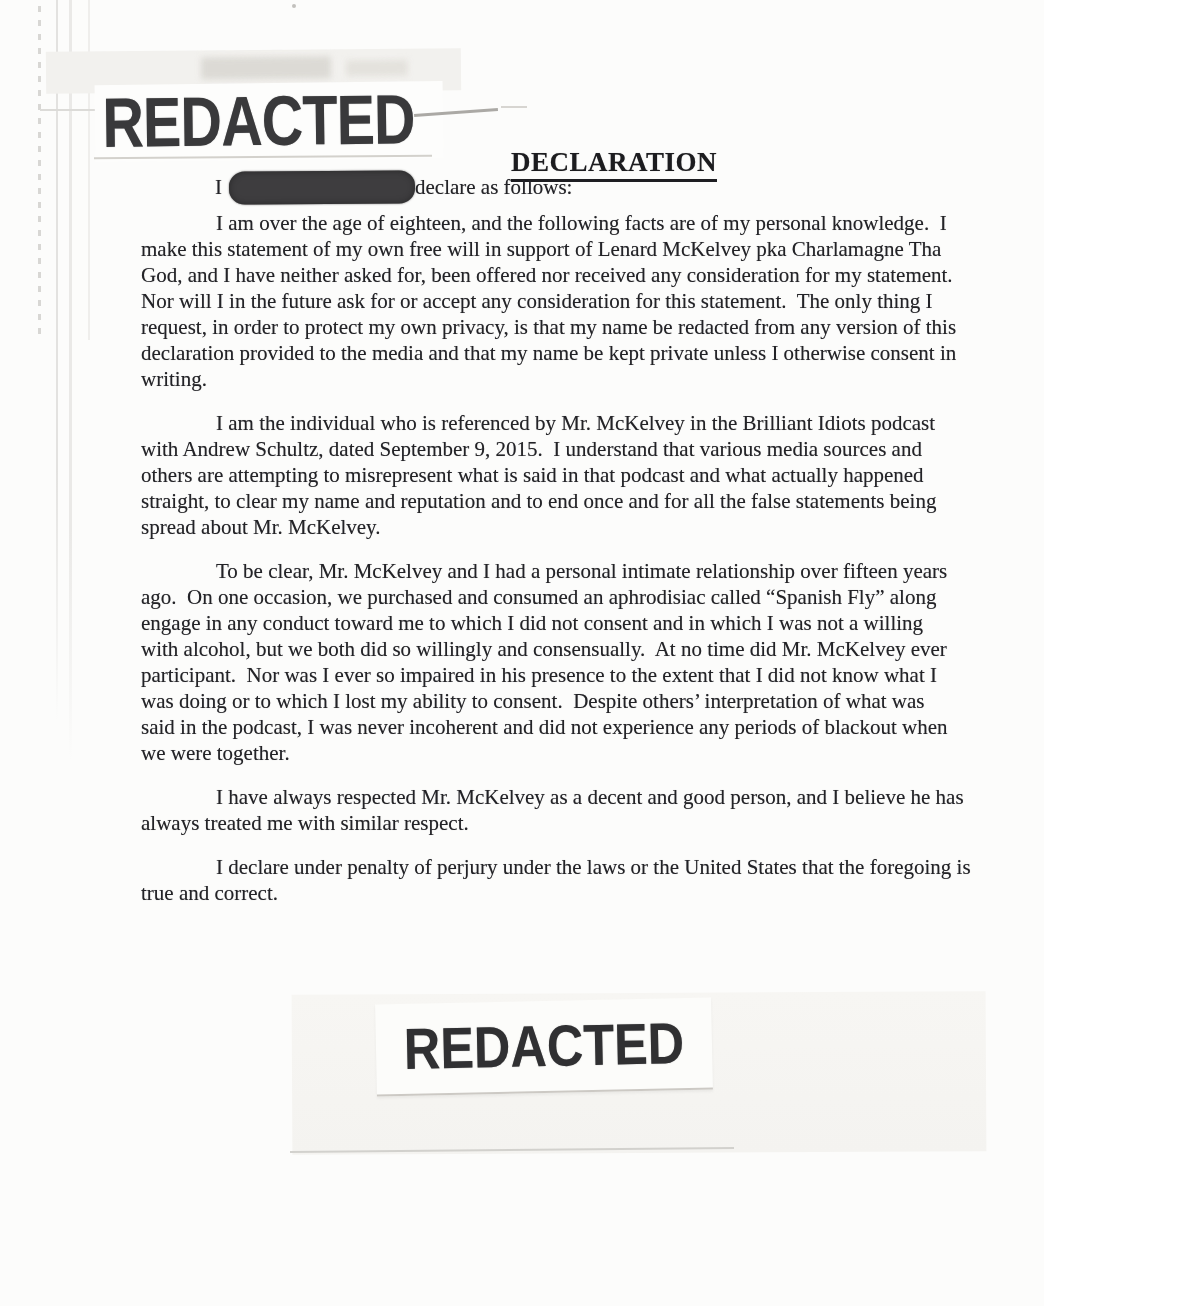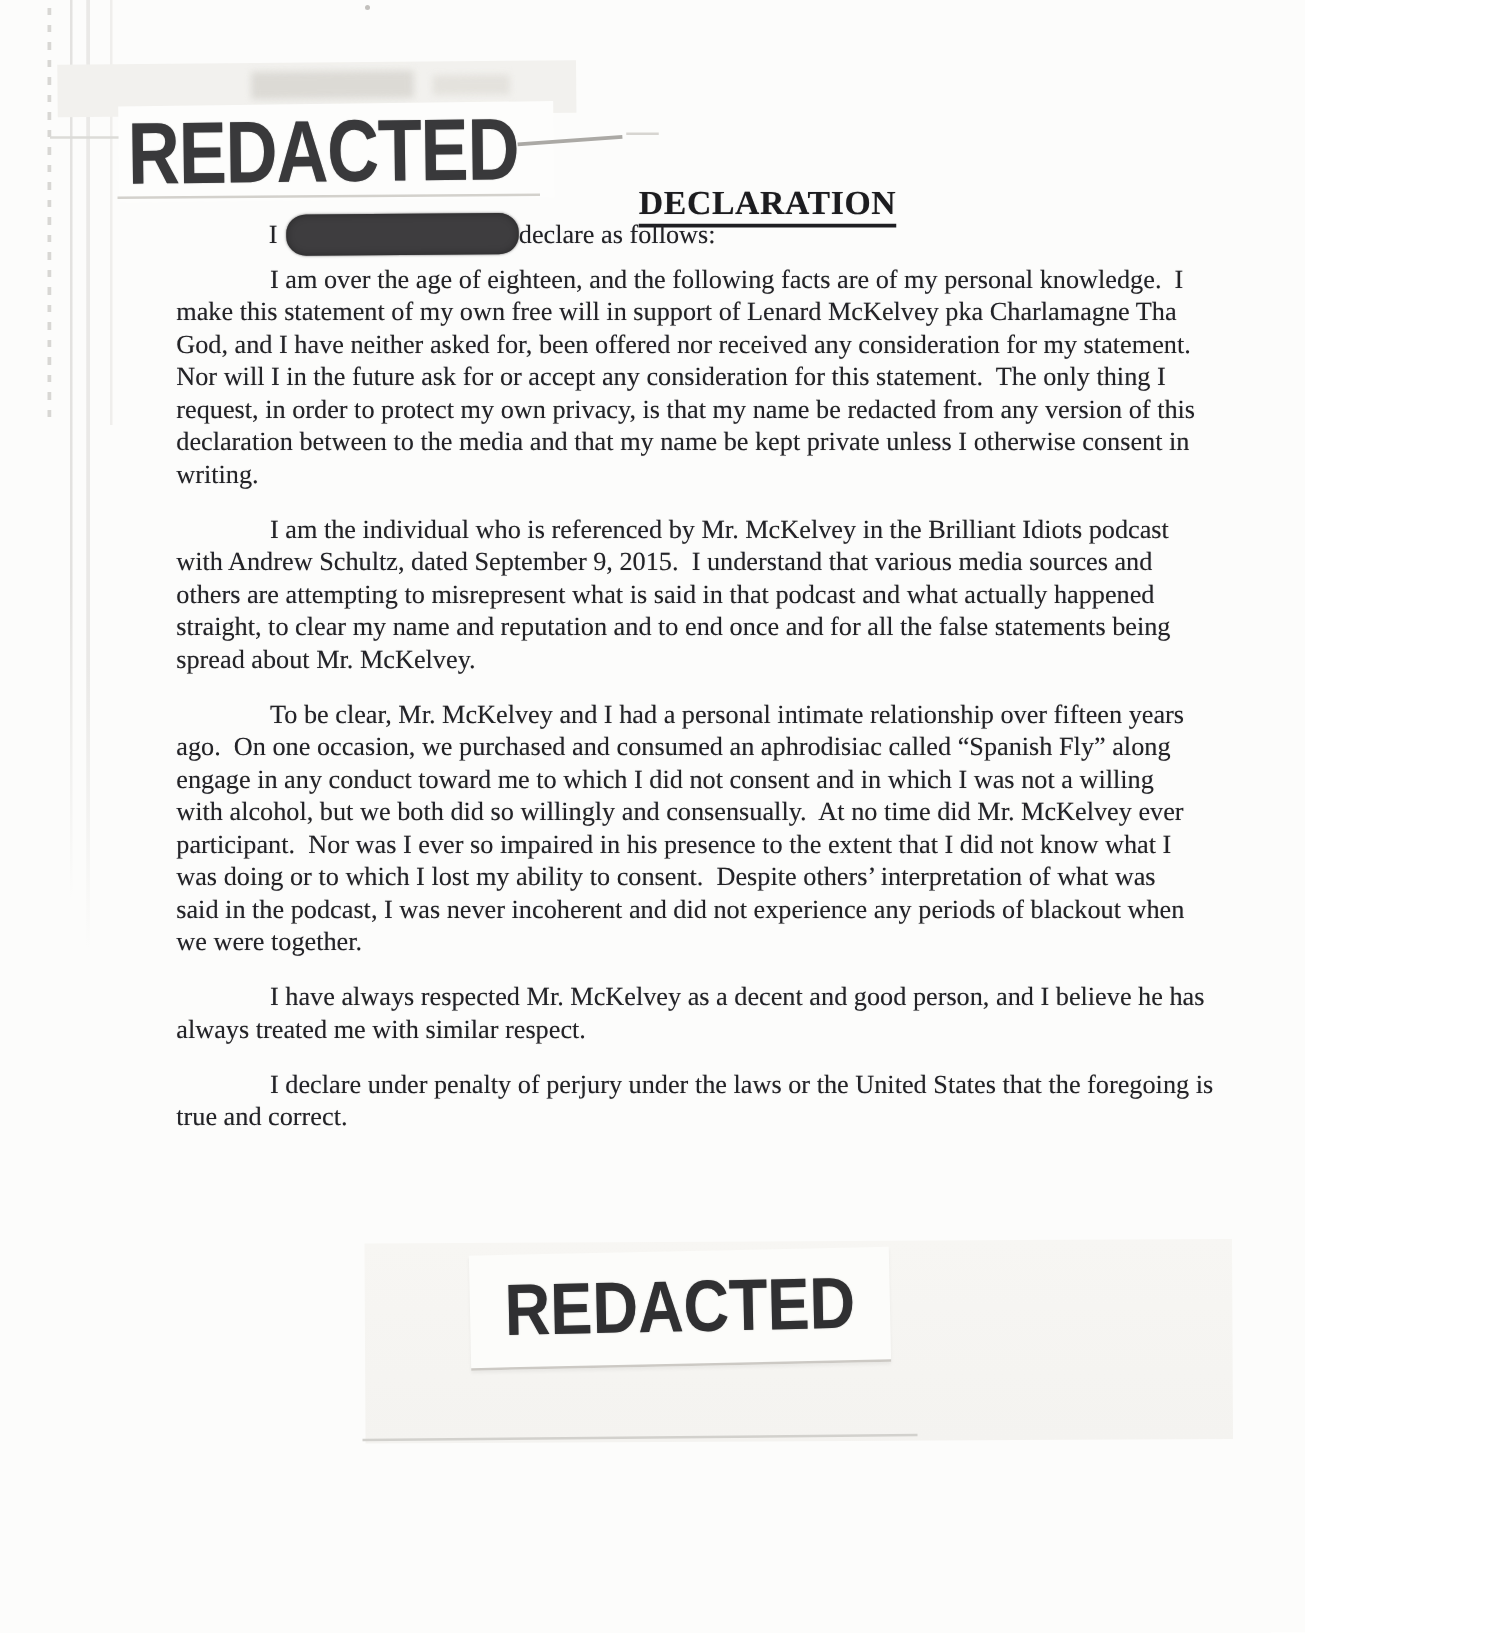--- a/index.html
+++ b/index.html
@@ -131,21 +131,21 @@
     <span>declare as follows:</span>
   </div>
 
   <div class="body-paragraphs">
       <div class="para">
         <div class="line indent">I am over the age of eighteen, and the following facts are of my personal knowledge.  I</div>
         <div class="line">make this statement of my own free will in support of Lenard McKelvey pka Charlamagne Tha</div>
         <div class="line">God, and I have neither asked for, been offered nor received any consideration for my statement.</div>
         <div class="line">Nor will I in the future ask for or accept any consideration for this statement.  The only thing I</div>
         <div class="line">request, in order to protect my own privacy, is that my name be redacted from any version of this</div>
-        <div class="line">declaration between to the media and that my name be kept private unless I otherwise consent in</div>
+        <div class="line">declaration provided to the media and that my name be kept private unless I otherwise consent in</div>
         <div class="line">writing.</div>
       </div>
       <div class="para">
         <div class="line indent">I am the individual who is referenced by Mr. McKelvey in the Brilliant Idiots podcast</div>
         <div class="line">with Andrew Schultz, dated September 9, 2015.  I understand that various media sources and</div>
         <div class="line">others are attempting to misrepresent what is said in that podcast and what actually happened</div>
         <div class="line">straight, to clear my name and reputation and to end once and for all the false statements being</div>
         <div class="line">spread about Mr. McKelvey.</div>
       </div>
       <div class="para">

